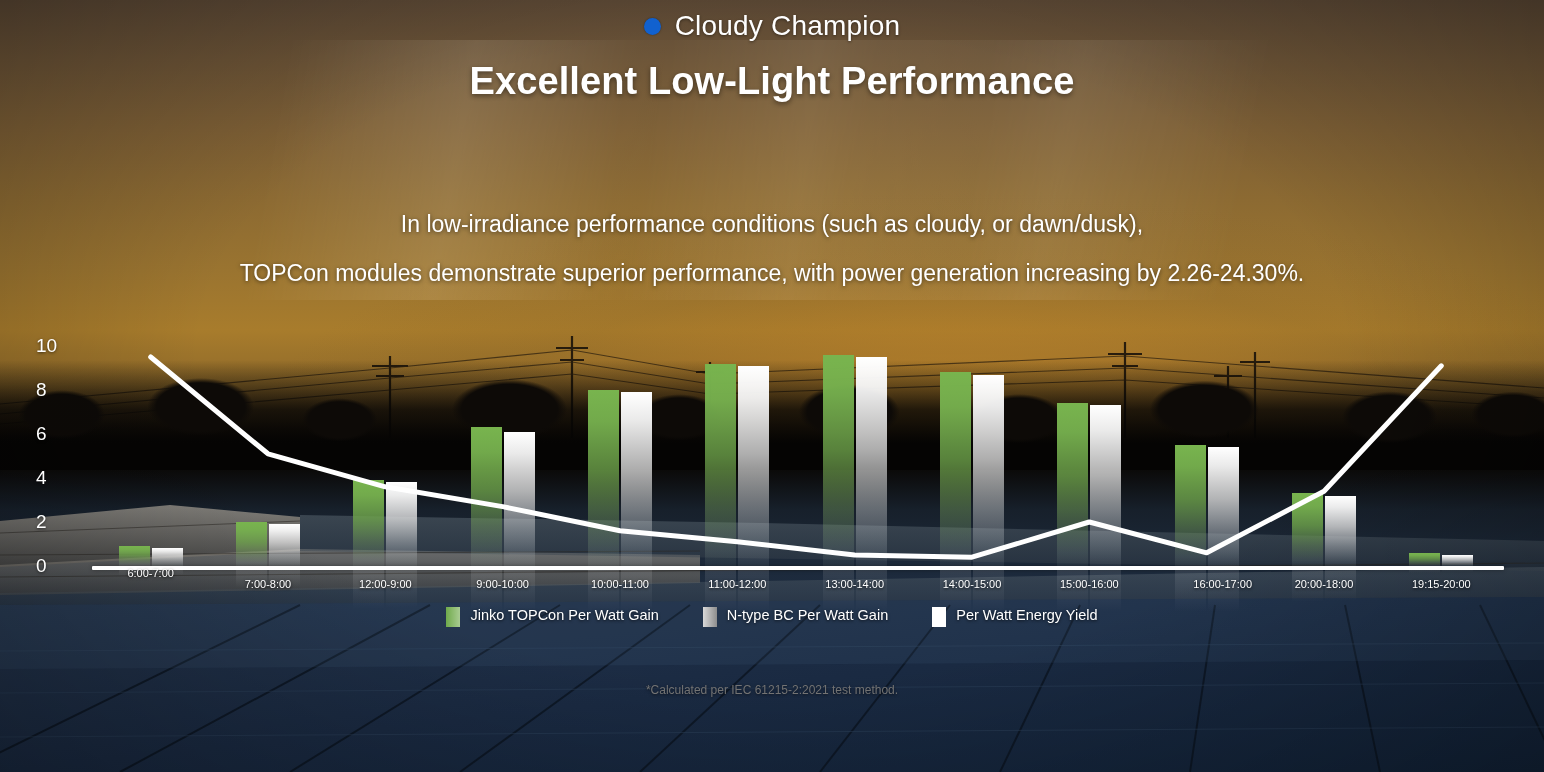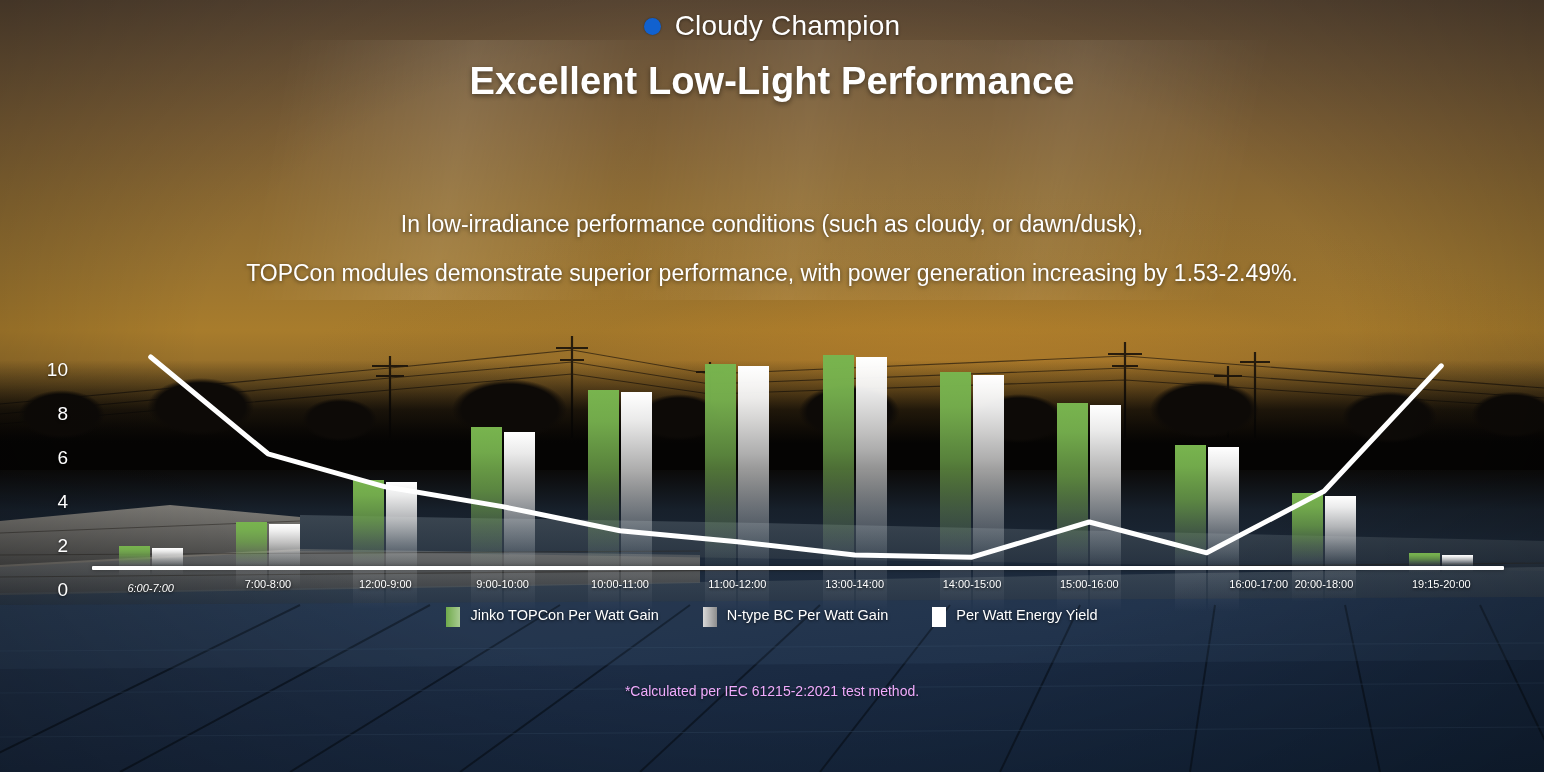--- a/index.html
+++ b/index.html
@@ -111,24 +111,23 @@
   .body-line {
     font-size: 23px; color: #ffffff; line-height: 49px;
     text-shadow: 0 1px 4px rgba(0,0,0,.55);
   }
 
   
   #chart {
     position: absolute; left: 0; top: 320px; width: 1544px; height: 320px;
   }
   .axis-label {
-    position: absolute; font-size: 19px; color: #ffffff; text-align: right;
+    position: absolute; font-size: 19px; color: #ffffff; 
     width: 32px; transform: translateY(-50%);
     text-shadow: 0 1px 3px rgba(0,0,0,.6);
-    margin-top: 24px;
   }
   .axis-baseline {
     position: absolute; height: 4px; background: #ffffff; border-radius: 1px;
     box-shadow: 0 0 4px rgba(0,0,0,.35);
   }
   .bar {
     position: absolute; bottom: 0;
   }
   .bar-green {
     background: linear-gradient(to bottom,
@@ -166,21 +165,21 @@
   .legend-swatch { width: 14px; height: 20px; display: block; }
   .sw-green { background: linear-gradient(to right, #6faa4b, #a9cc92); }
   .sw-grey  { background: linear-gradient(to right, #d9d9d9, #8d8d8d); }
   .sw-white { background: #ffffff; }
   .legend-label {
     font-size: 14.5px; color: #ffffff; text-shadow: 0 1px 3px rgba(0,0,0,.7);
   }
 
   .footnote {
     position: absolute; left: 0; top: 683px; width: 1544px; text-align: center;
-    font-size: 14px; color: #f0abfc; text-shadow: 0 1px 3px rgba(0,0,0,.6);
+    font-size: 12px; color: #737373; text-shadow: 0 1px 3px rgba(0,0,0,.6);
   }
 </style>
 </head>
 <body>
 
 <div id="slide">
 
   <div class="bg-sky"></div>
   <div class="bg-sky-glow"></div>
   <div class="bg-cirrus"></div>
@@ -254,36 +253,36 @@
   <div class="bg-vignette"></div>
 
   <div class="kicker">
     <span class="kicker-dot"></span>
     <span class="kicker-text">Cloudy Champion</span>
   </div>
   <div class="headline">Excellent Low-Light Performance</div>
 
   <div class="body-copy">
     <div class="body-line">In low-irradiance performance conditions (such as cloudy, or dawn/dusk),</div>
-    <div class="body-line">TOPCon modules demonstrate superior performance, with power generation increasing by 1.53-2.49%.</div>
+    <div class="body-line">TOPCon modules demonstrate superior performance, with power generation increasing by 2.26-24.30%.</div>
   </div>
 
   <div id="chart">
       <div class="axis-label" style="left: 36px; top: 246px;">0</div>
       <div class="axis-label" style="left: 36px; top: 202px;">2</div>
       <div class="axis-label" style="left: 36px; top: 158px;">4</div>
       <div class="axis-label" style="left: 36px; top: 114px;">6</div>
       <div class="axis-label" style="left: 36px; top: 70px;">8</div>
       <div class="axis-label" style="left: 36px; top: 26px;">10</div>
       <div class="axis-baseline" style="left: 92px; top: 246px; width: 1412px;"></div>
       <div class="bar-reflection" style="left: 118.667px; top: 246px; width: 31px; height: 9.9px;"></div>
       <div class="bar-reflection" style="left: 151.667px; top: 246px; width: 31px; height: 8.8px;"></div>
       <div class="bar bar-green" style="left: 118.667px; width: 31px; height: 19.8px; bottom: 74px;"></div>
       <div class="bar bar-white" style="left: 151.667px; width: 31px; height: 17.6px; bottom: 74px;"></div>
-      <div class="xtick" style="left: 92px; width: 117.333px; top: 262px; font-style: italic;">6:00-7:00</div>
+      <div class="xtick" style="left: 92px; width: 117.333px; top: 247px;">6:00-7:00</div>
       <div class="bar-reflection" style="left: 236px; top: 246px; width: 31px; height: 22px;"></div>
       <div class="bar-reflection" style="left: 269px; top: 246px; width: 31px; height: 20.9px;"></div>
       <div class="bar bar-green" style="left: 236px; width: 31px; height: 44px; bottom: 74px;"></div>
       <div class="bar bar-white" style="left: 269px; width: 31px; height: 41.8px; bottom: 74px;"></div>
       <div class="xtick" style="left: 209.333px; width: 117.333px; top: 258px;">7:00-8:00</div>
       <div class="bar-reflection" style="left: 353.333px; top: 246px; width: 31px; height: 42.9px;"></div>
       <div class="bar-reflection" style="left: 386.333px; top: 246px; width: 31px; height: 41.8px;"></div>
       <div class="bar bar-green" style="left: 353.333px; width: 31px; height: 85.8px; bottom: 74px;"></div>
       <div class="bar bar-white" style="left: 386.333px; width: 31px; height: 83.6px; bottom: 74px;"></div>
       <div class="xtick" style="left: 326.667px; width: 117.333px; top: 258px;">12:00-9:00</div>
@@ -314,21 +313,21 @@
       <div class="xtick" style="left: 913.333px; width: 117.333px; top: 258px;">14:00-15:00</div>
       <div class="bar-reflection" style="left: 1057.33px; top: 246px; width: 31px; height: 46px;"></div>
       <div class="bar-reflection" style="left: 1090.33px; top: 246px; width: 31px; height: 46px;"></div>
       <div class="bar bar-green" style="left: 1057.33px; width: 31px; height: 162.8px; bottom: 74px;"></div>
       <div class="bar bar-white" style="left: 1090.33px; width: 31px; height: 160.6px; bottom: 74px;"></div>
       <div class="xtick" style="left: 1030.67px; width: 117.333px; top: 258px;">15:00-16:00</div>
       <div class="bar-reflection" style="left: 1174.67px; top: 246px; width: 31px; height: 46px;"></div>
       <div class="bar-reflection" style="left: 1207.67px; top: 246px; width: 31px; height: 46px;"></div>
       <div class="bar bar-green" style="left: 1174.67px; width: 31px; height: 121px; bottom: 74px;"></div>
       <div class="bar bar-white" style="left: 1207.67px; width: 31px; height: 118.8px; bottom: 74px;"></div>
-      <div class="xtick" style="left: 1200px; width: 117.333px; top: 258px; text-align: center;">16:00-17:00</div>
+      <div class="xtick" style="left: 1164px; width: 117.333px; top: 258px; text-align: center;">16:00-17:00</div>
       <div class="bar-reflection" style="left: 1292px; top: 246px; width: 31px; height: 36.3px;"></div>
       <div class="bar-reflection" style="left: 1325px; top: 246px; width: 31px; height: 35.2px;"></div>
       <div class="bar bar-green" style="left: 1292px; width: 31px; height: 72.6px; bottom: 74px;"></div>
       <div class="bar bar-white" style="left: 1325px; width: 31px; height: 70.4px; bottom: 74px;"></div>
       <div class="xtick" style="left: 1265.33px; width: 117.333px; top: 258px;">20:00-18:00</div>
       <div class="bar-reflection" style="left: 1409.33px; top: 246px; width: 31px; height: 6.6px;"></div>
       <div class="bar-reflection" style="left: 1442.33px; top: 246px; width: 31px; height: 5.5px;"></div>
       <div class="bar bar-green" style="left: 1409.33px; width: 31px; height: 13.2px; bottom: 74px;"></div>
       <div class="bar bar-white" style="left: 1442.33px; width: 31px; height: 11px; bottom: 74px;"></div>
       <div class="xtick" style="left: 1382.67px; width: 117.333px; top: 258px;">19:15-20:00</div>

